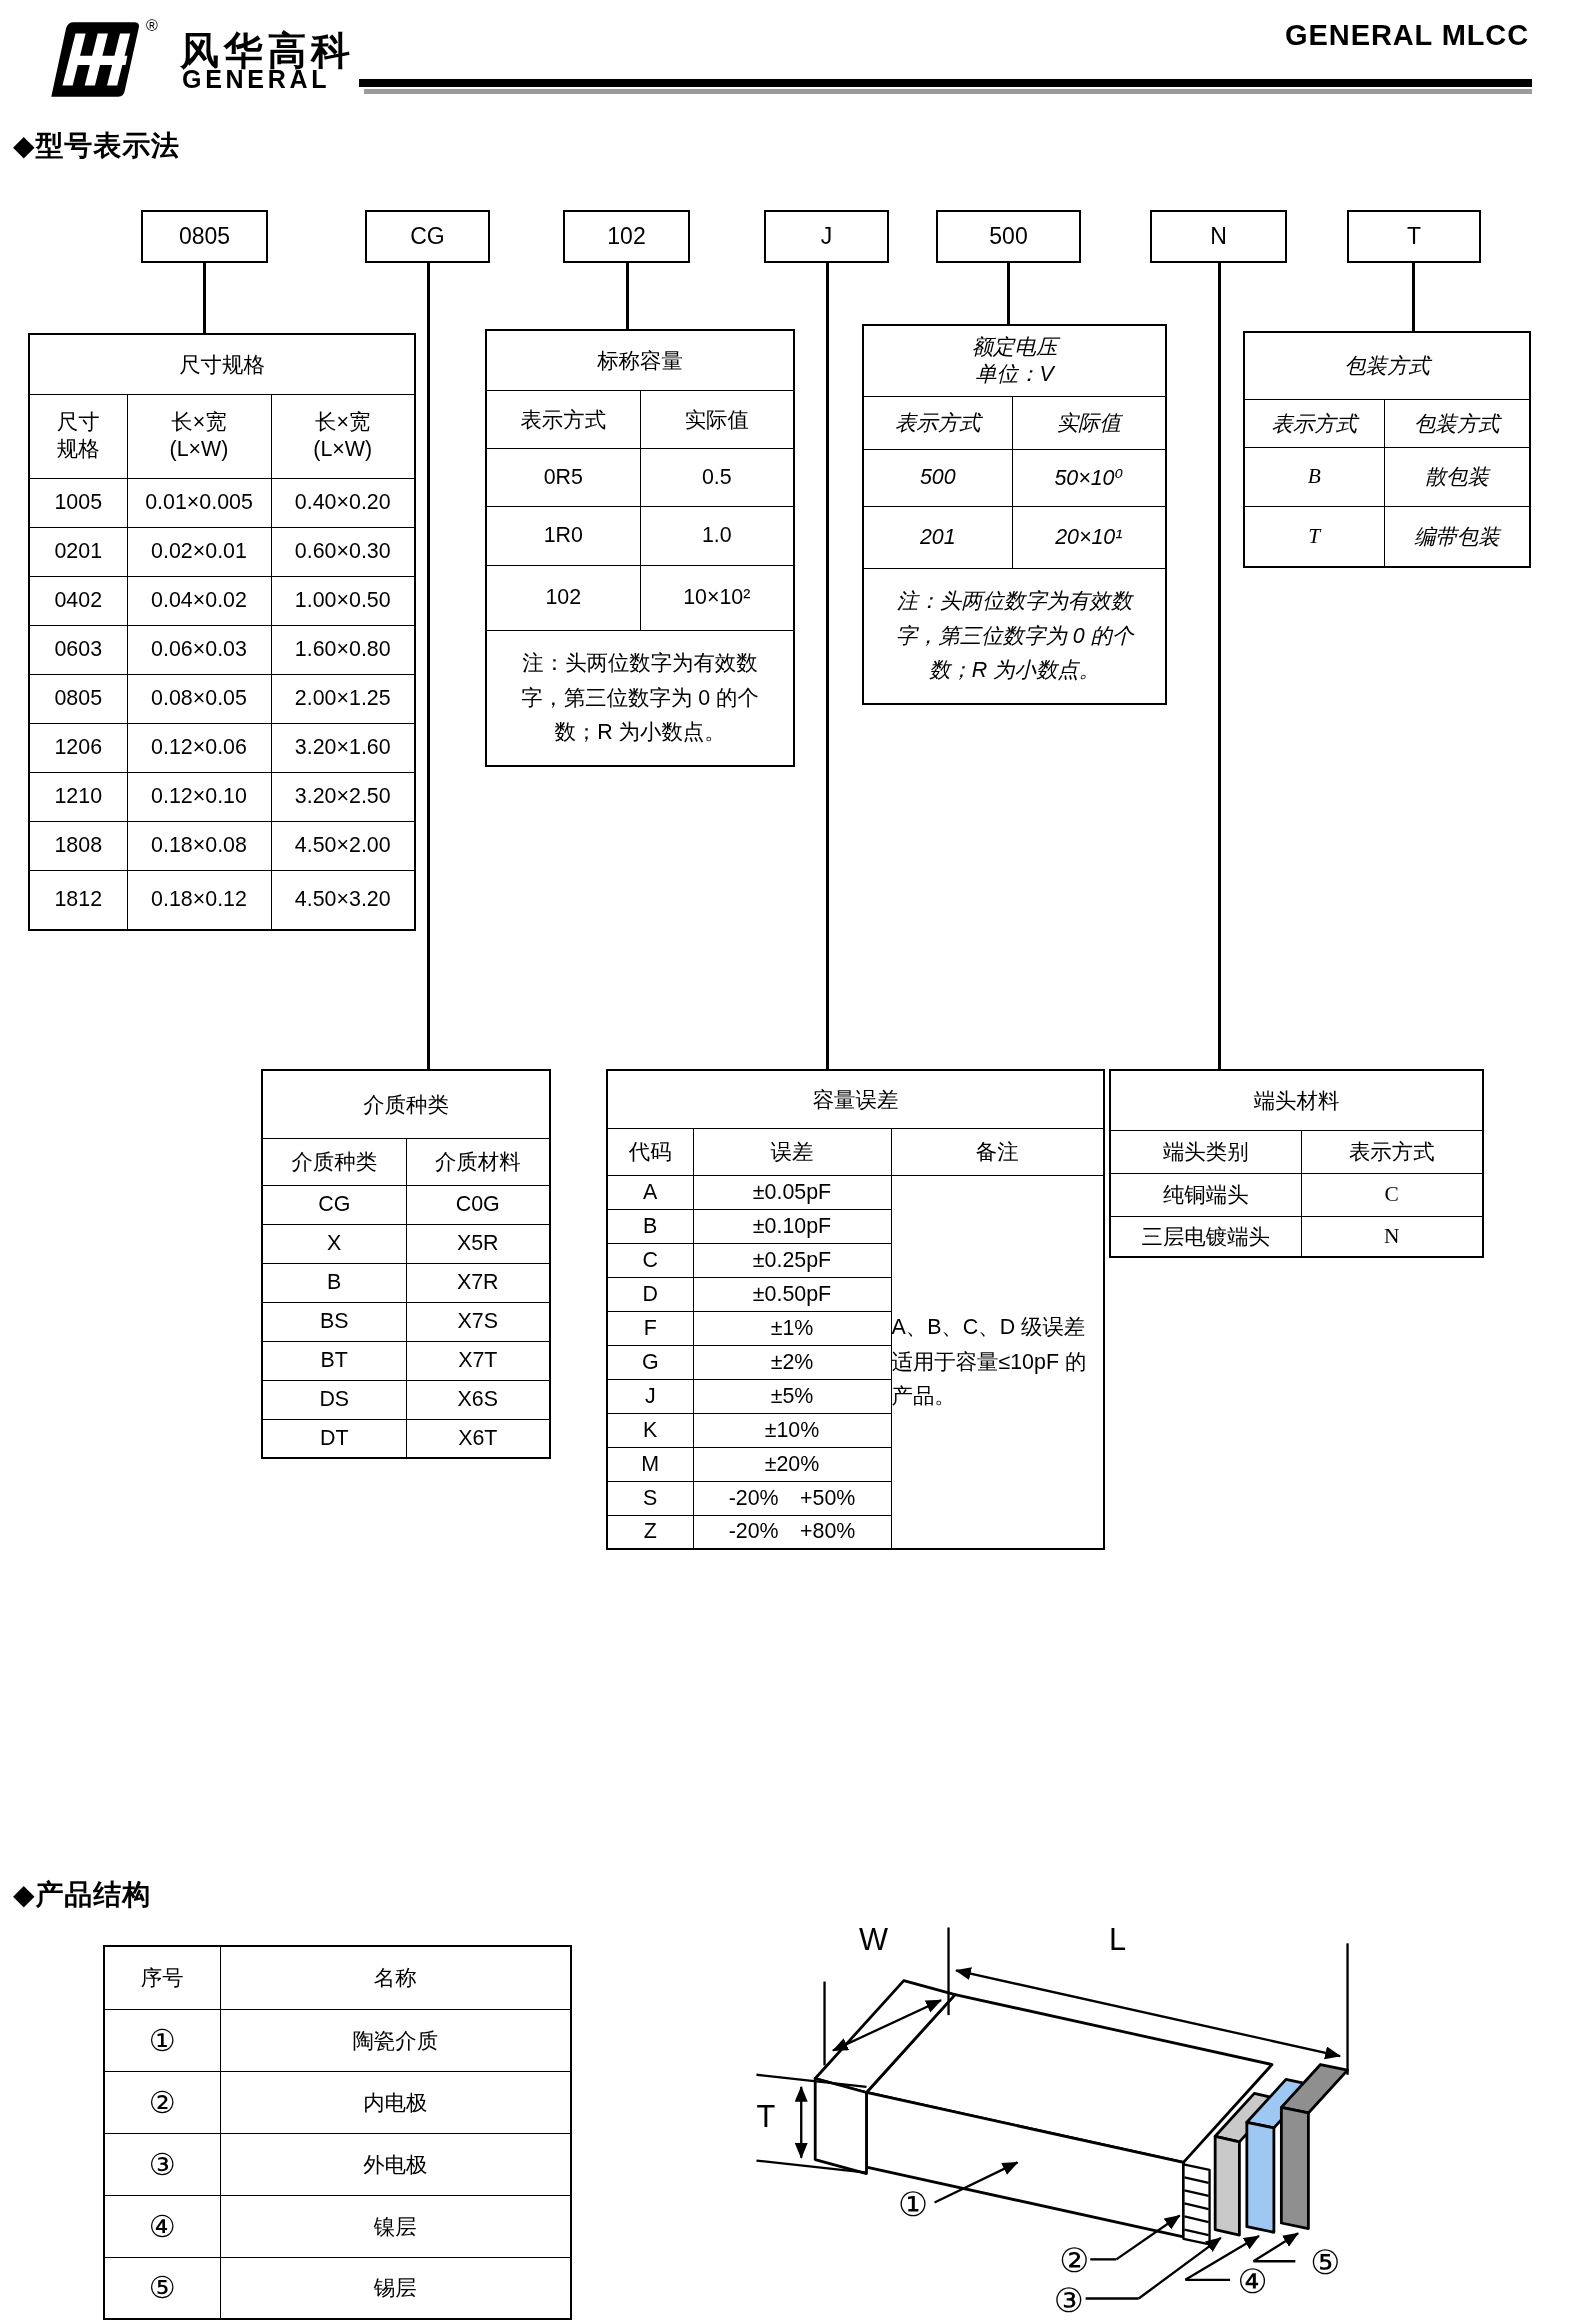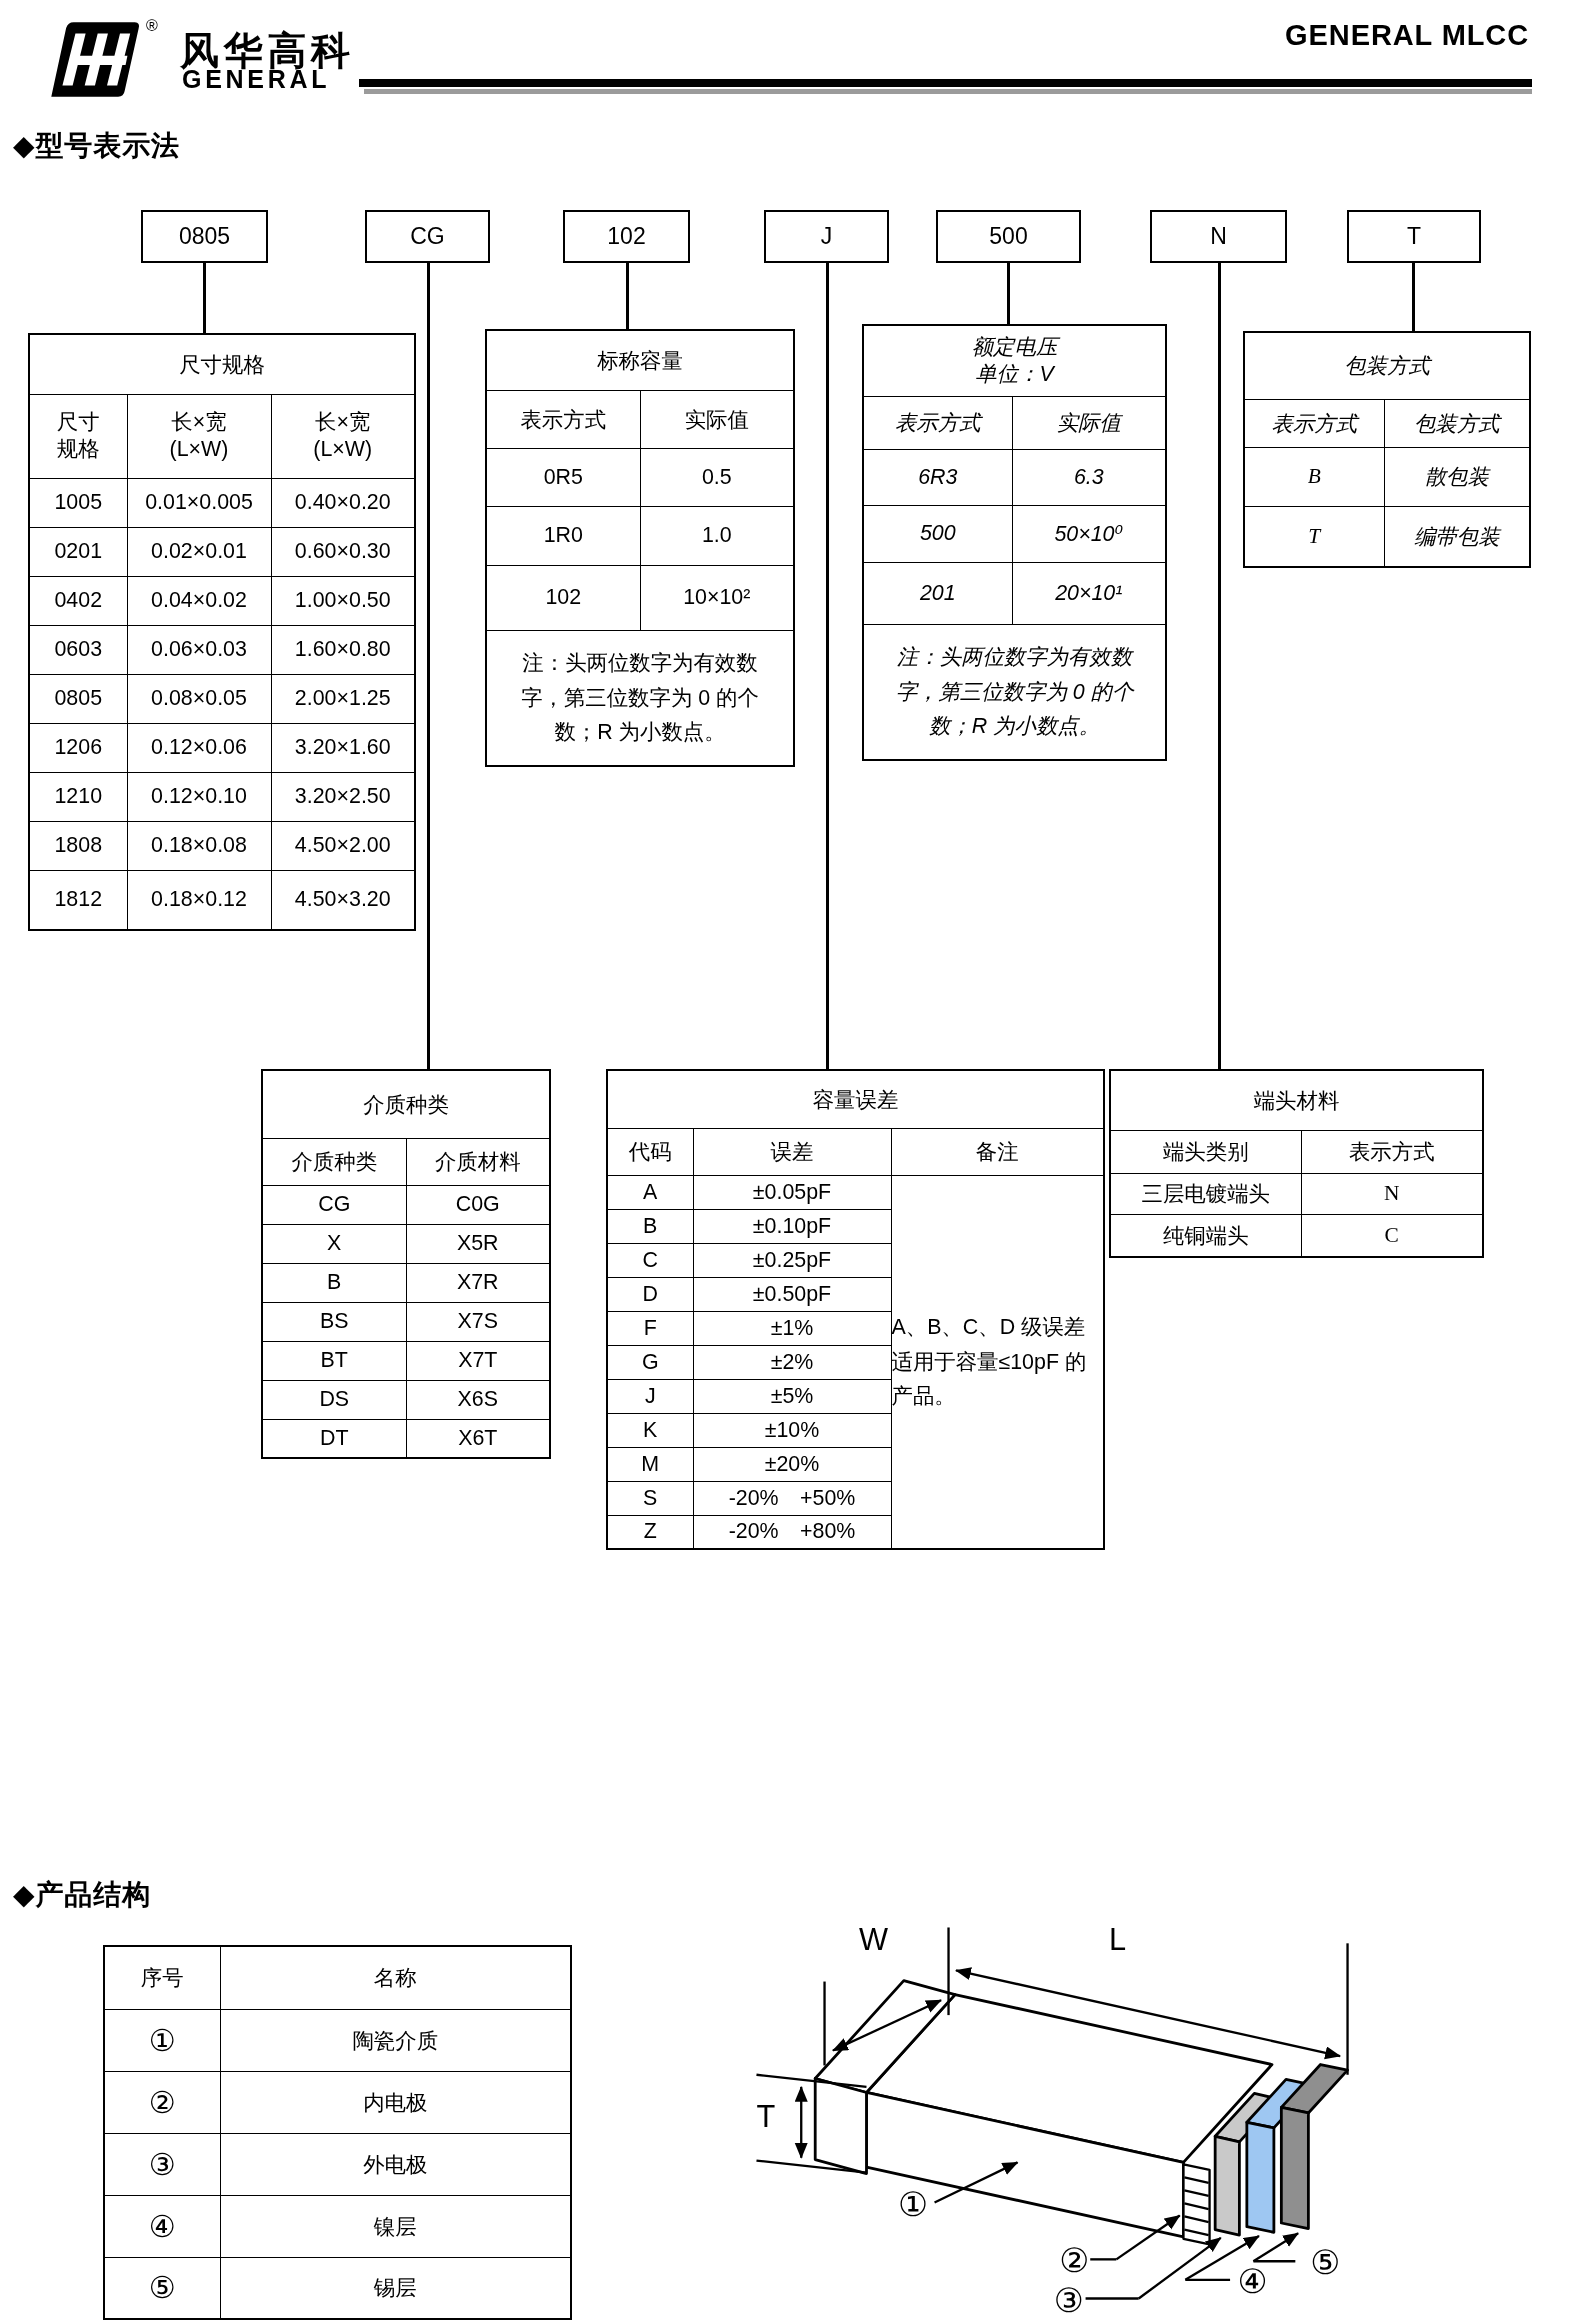--- a/index.html
+++ b/index.html
@@ -176,24 +176,20 @@
       </colgroup>
     <tbody>
         <tr style="height:71px">
           <td colspan="2" class="pre">额定电压
 单位：V</td>
         </tr>
     <tr style="height:53px">
       <td>表示方式</td>
       <td>实际值</td>
     </tr>
-    <tr style="height:56px">
-          <td>6R3</td>
-          <td>6.3</td>
-        </tr>
     <tr style="height:57px">
           <td>500</td>
           <td>50×10⁰</td>
         </tr>
     <tr style="height:62px">
           <td>201</td>
           <td>20×10¹</td>
         </tr>
     <tr style="height:136px">
           <td colspan="2" class="note">注：头两位数字为有效数
@@ -340,27 +336,27 @@
         <col style="width:182px">
       </colgroup>
     <tbody>
         <tr style="height:60px">
           <td colspan="2">端头材料</td>
         </tr>
     <tr style="height:43px">
       <td>端头类别</td>
       <td>表示方式</td>
     </tr>
+    <tr style="height:43px">
+          <td>纯铜端头</td>
+          <td class="serif">C</td>
+        </tr>
     <tr style="height:41px">
           <td>三层电镀端头</td>
           <td class="serif">N</td>
-        </tr>
-    <tr style="height:43px">
-          <td>纯铜端头</td>
-          <td class="serif">C</td>
         </tr>
   </tbody>
     </table>
 
   <div class="sec-title" style="left:13px;top:1876px;">◆产品结构</div>
 
   <table class="t" style="left:103px;top:1945px;width:466px;">
     <colgroup>
         <col style="width:116px">
         <col style="width:351px">

